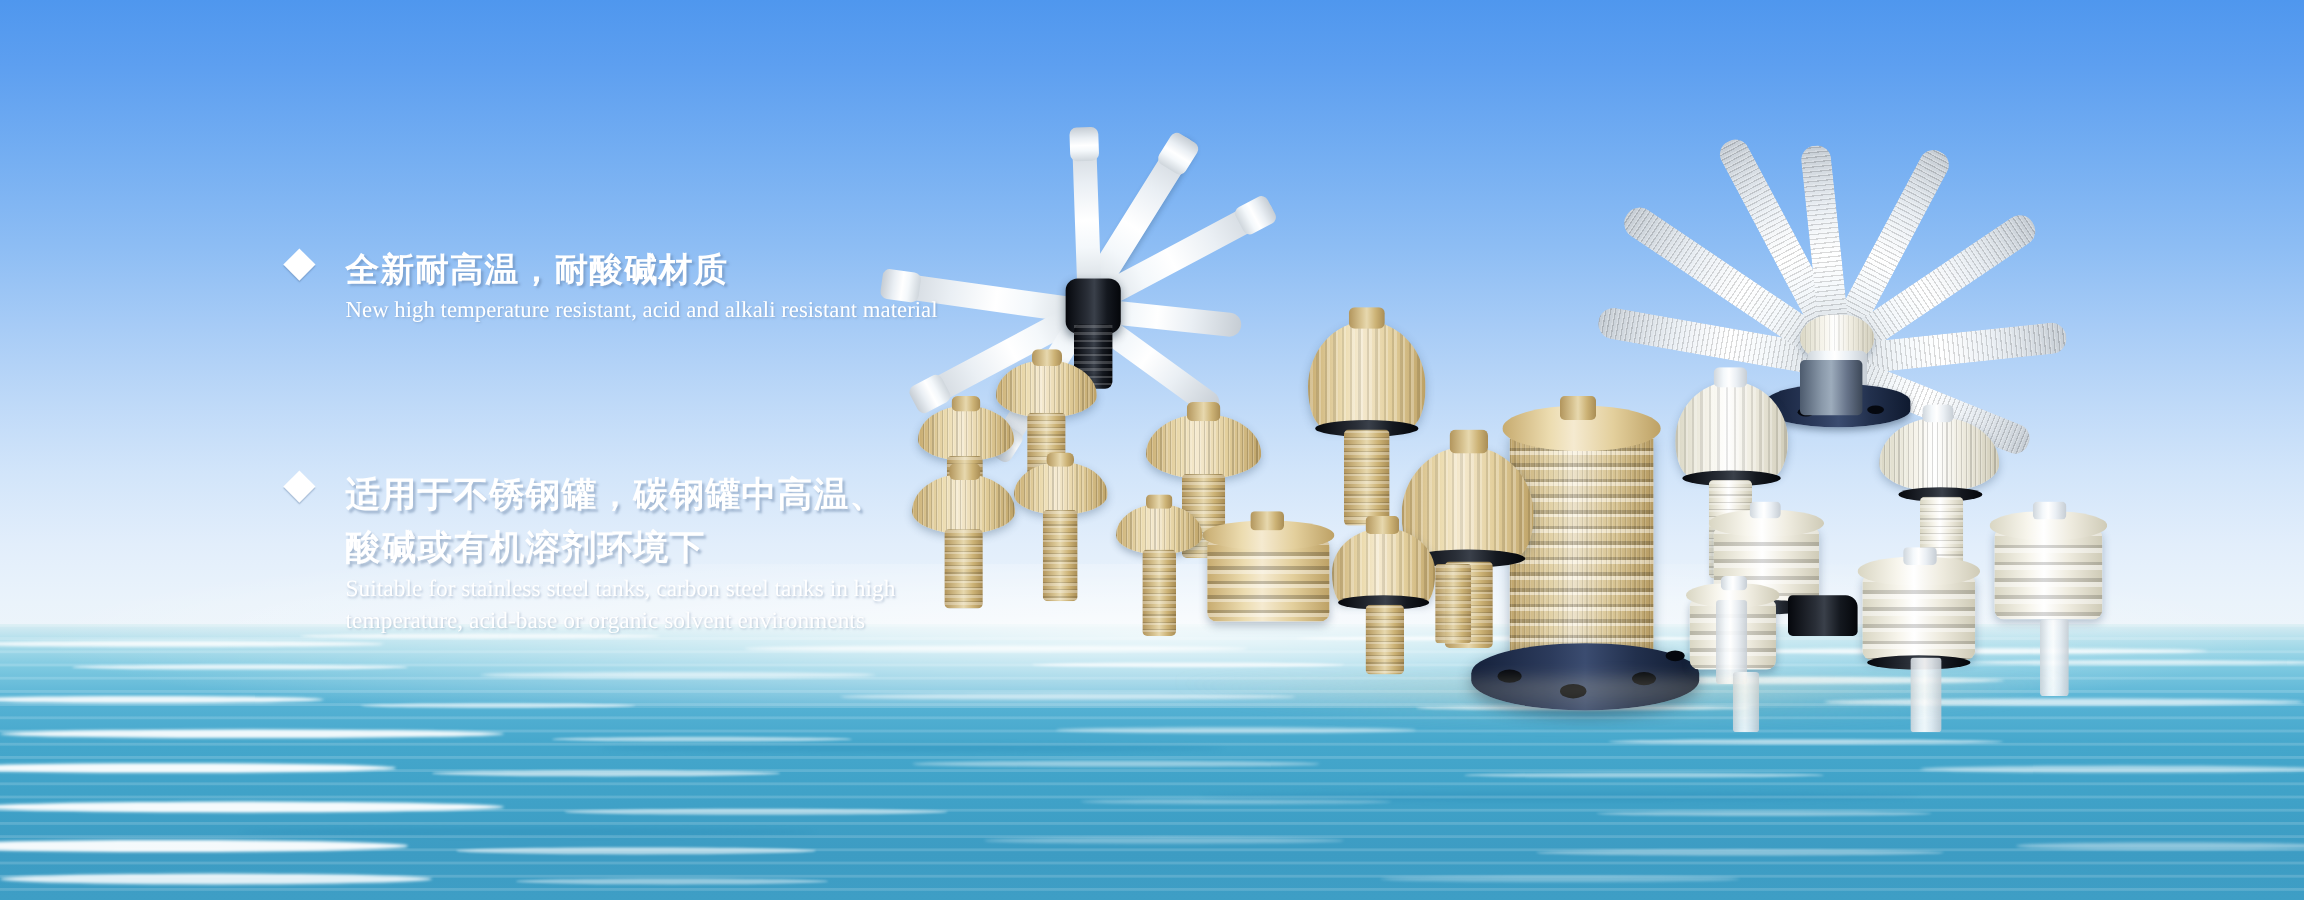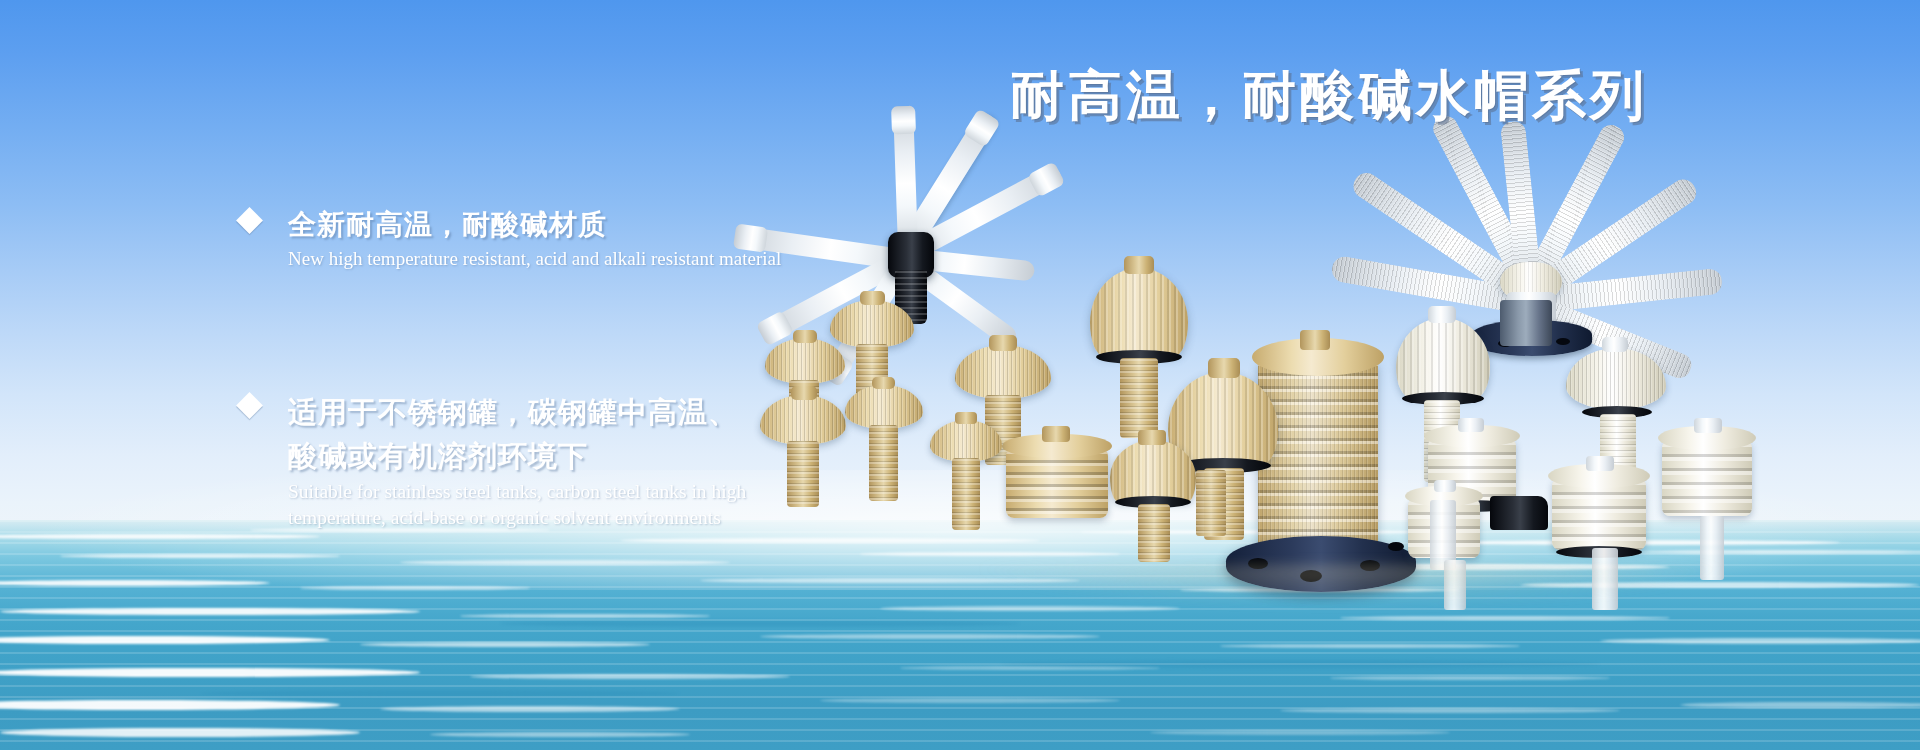--- a/index.html
+++ b/index.html
@@ -513,21 +513,20 @@
     <div class="part" style="left:1196px;top:470px;width:30px;height:66px;border-radius:3px;overflow:hidden;opacity:.95;">
         <div class="tanD" style="position:absolute;inset:0;"></div>
         <div class="ribsH"></div>
       </div>
 
     <div class="part" style="left:930px;top:565px;width:840px;height:56px;
                 background:radial-gradient(ellipse 60% 100% at 50% 0%,rgba(225,215,180,.30),rgba(255,255,255,0) 75%);
                 filter:blur(6px);"></div>
   </div>
 
-  <div class="title">耐高温，耐酸碱水帽系列</div>
 
   <div class="bullets">
 
     <div class="bullet b2">
       <span class="dia"></span>
       <div class="cn">适用于不锈钢罐，碳钢罐中高温、</div>
       <div class="cn">酸碱或有机溶剂环境下</div>
       <div class="en">Suitable for stainless steel tanks, carbon steel tanks in high</div>
       <div class="en">temperature, acid-base or organic solvent environments</div>
     </div>

